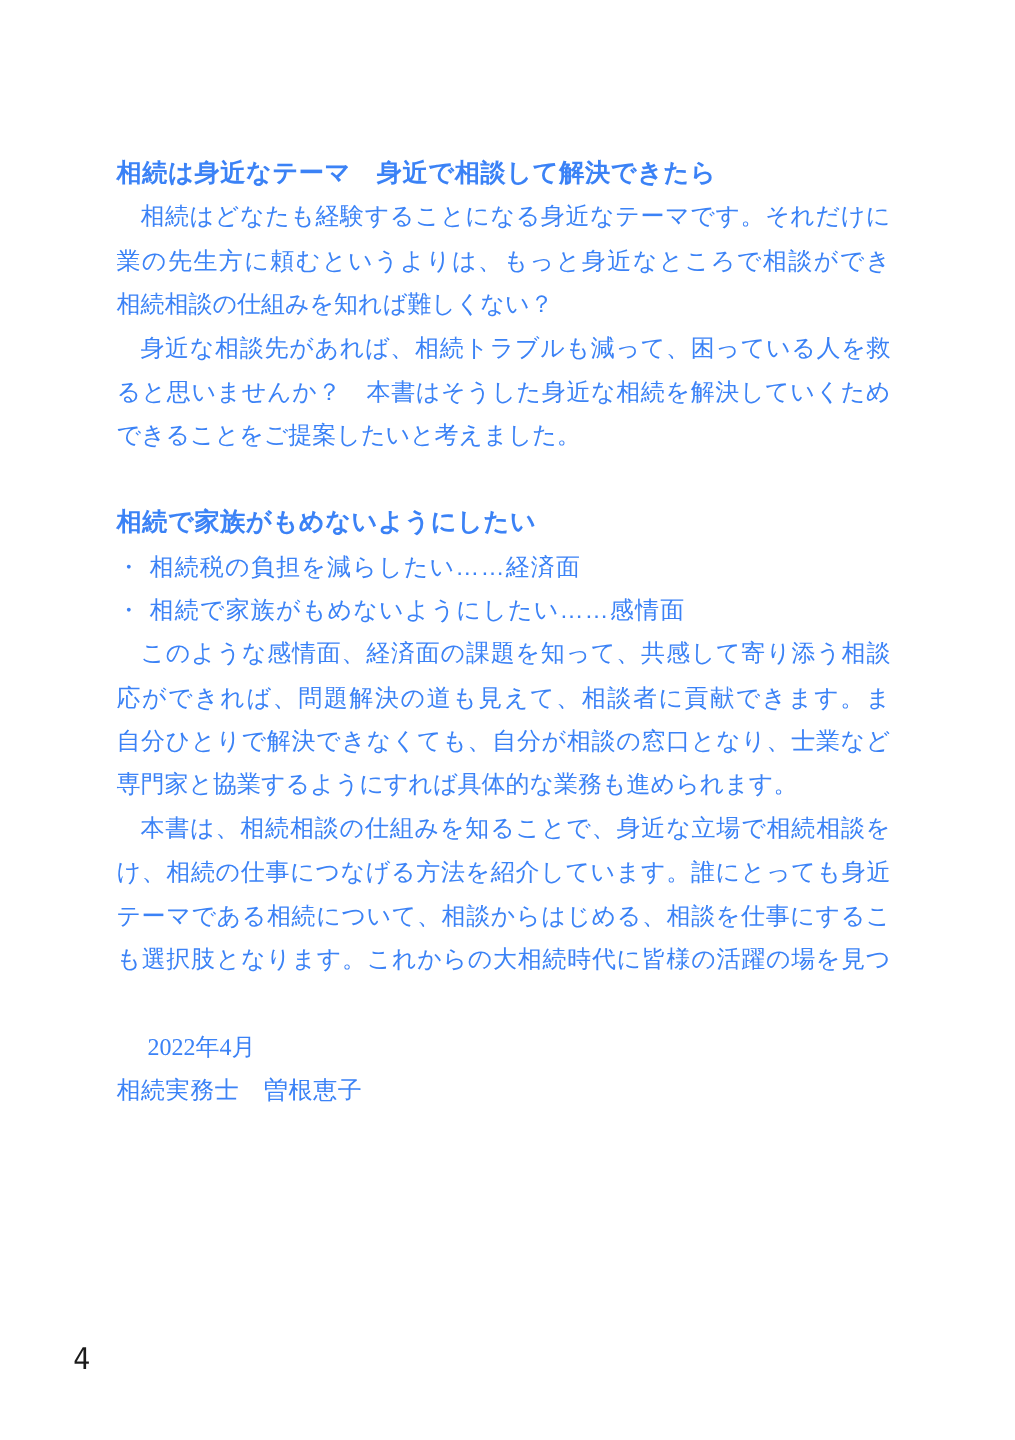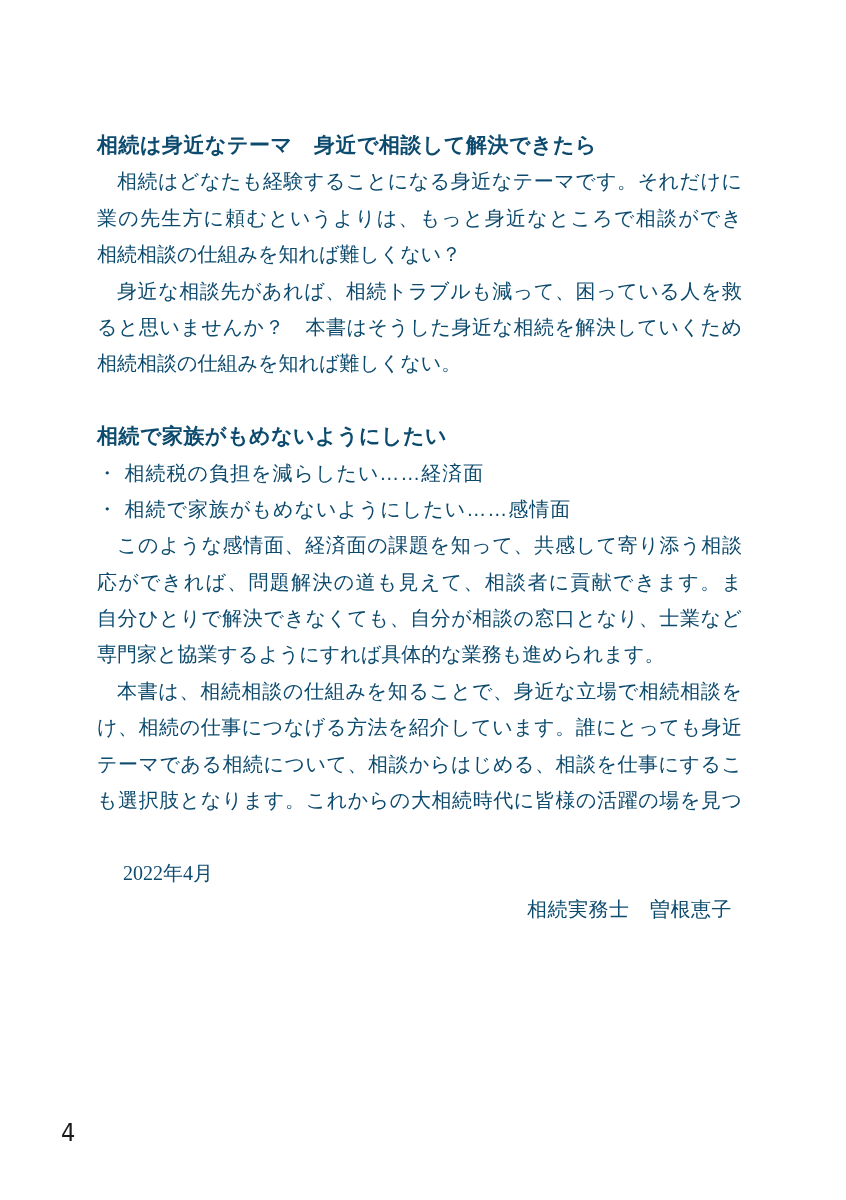--- a/index.html
+++ b/index.html
@@ -20,21 +20,21 @@
     top: 127px;
     left: 97px;
     width: 645px;
   }
   .line {
     font-family: "Liberation Serif", "DejaVu Serif", serif;
     font-size: 20px;
     line-height: 36.4px;
     height: 36.4px;
     white-space: nowrap;
-    color: #0c4a6e;
+    color: #3b82f6;
   }
   .line.full {
     white-space: normal;
     text-align: justify;
     text-align-last: justify;
     text-justify: inter-character;
     overflow: hidden;
   }
   .line.indent {
     padding-left: 20px;
@@ -49,21 +49,20 @@
     font-size: 21px;
     letter-spacing: 0.5px;
   }
   .line.blank {
     
   }
   .line.date {
     padding-left: 26px;
   }
   .line.signature {
-    text-align: right;
     padding-right: 10px;
     letter-spacing: 0.5px;
   }
   .page-number {
     position: absolute;
     left: 61px;
     top: 1118px;
     font-family: "DejaVu Sans", "Liberation Sans", sans-serif;
     font-size: 25px;
     font-stretch: condensed;
@@ -77,21 +76,21 @@
   <div class="content">
 
     <div class="line heading">相続は身近なテーマ　身近で相談して解決できたら</div>
 
     <div class="line indent full">相続はどなたも経験することになる身近なテーマです。それだけに士</div>
     <div class="line full">業の先生方に頼むというよりは、もっと身近なところで相談ができて、</div>
     <div class="line">相続相談の仕組みを知れば難しくない？</div>
 
     <div class="line indent full">身近な相談先があれば、相続トラブルも減って、困っている人を救え</div>
     <div class="line full">ると思いませんか？　本書はそうした身近な相続を解決していくために</div>
-    <div class="line">相続相談の仕組みを知れば難しくない。</div>
+    <div class="line">できることをご提案したいと考えました。</div>
 
     <div class="line blank"></div>
 
     <div class="line heading">相続で家族がもめないようにしたい</div>
 
 
     <div class="line gothic">・ 相続税の負担を減らしたい……経済面</div>
     <div class="line gothic">・ 相続で家族がもめないようにしたい……感情面</div>
 
     <div class="line indent full">このような感情面、経済面の課題を知って、共感して寄り添う相談対</div>

